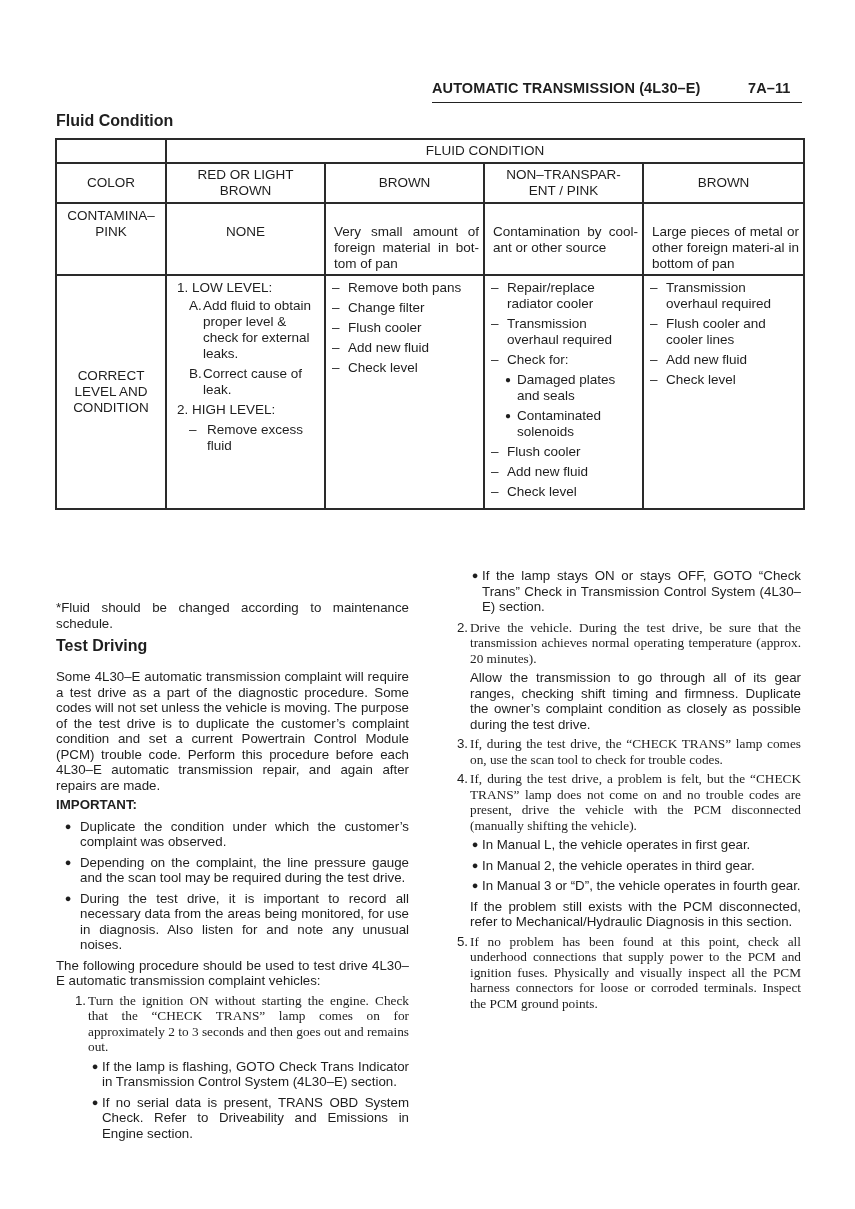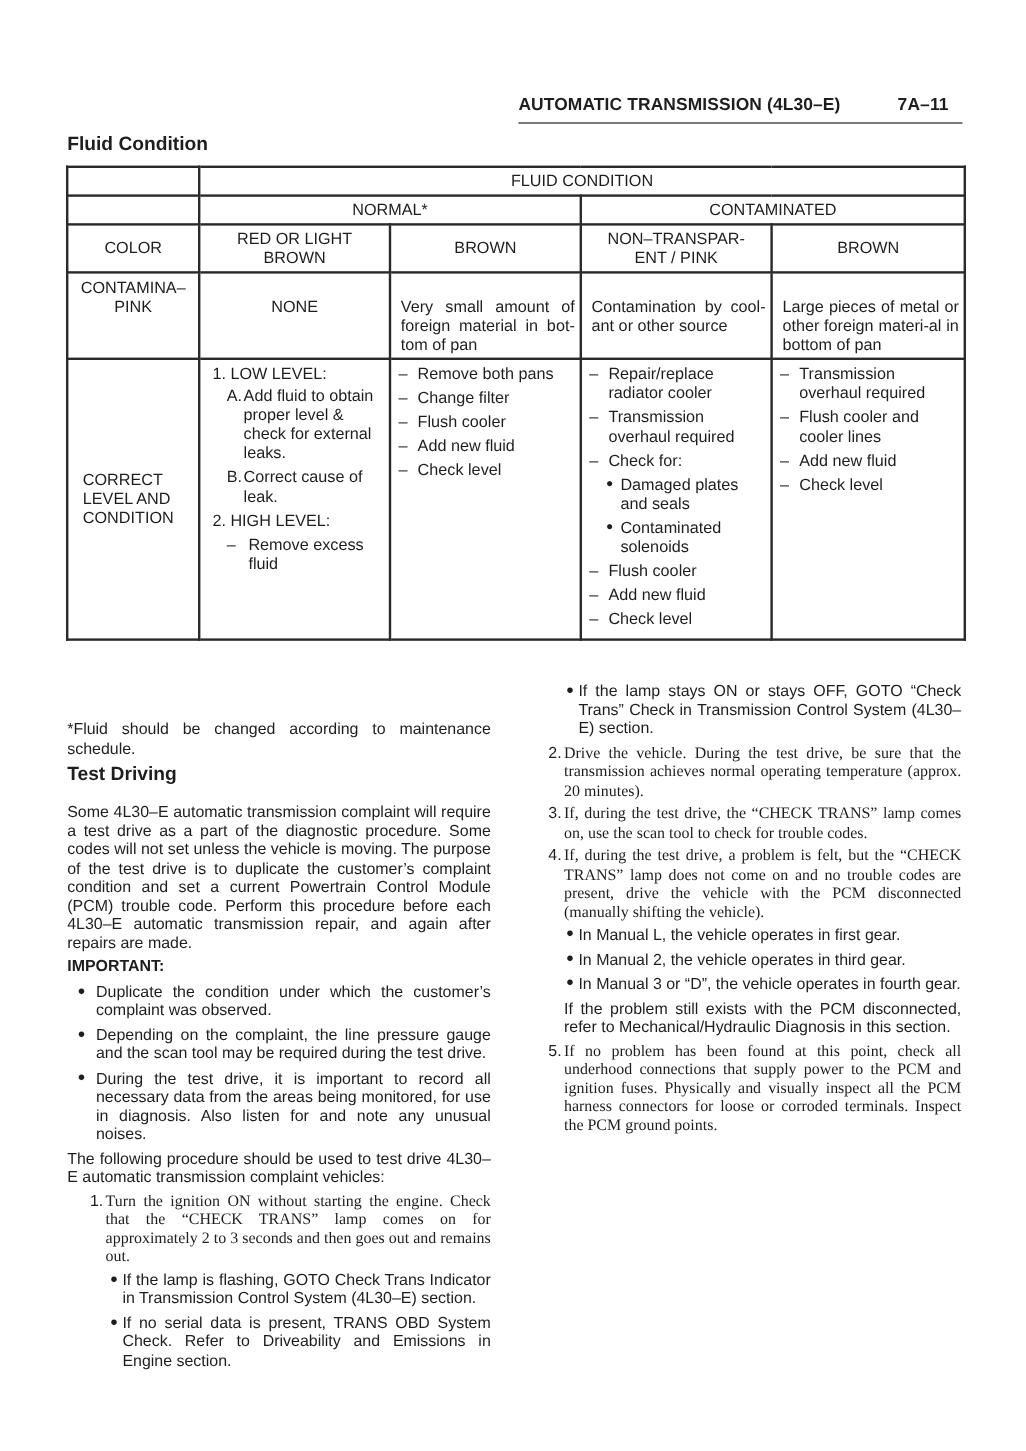--- a/index.html
+++ b/index.html
@@ -21,21 +21,21 @@
     border-collapse: collapse; font-size: 13.5px; color: #1e1e1e;
     table-layout: fixed;
   }
   table.fc td { border: 2px solid #2a2a2a; padding: 0; vertical-align: middle; text-align: center; line-height: 16px; }
   table.fc tr.r1 td { height: 22px; }
   table.fc tr.r2 td { height: 22px; }
   table.fc tr.r3 td { height: 38px; }
   table.fc tr.r4 td { height: 38px; }
   table.fc tr.r5 td { height: 50px; vertical-align: top; padding-top: 20px; }
   table.fc tr.r6 td { height: 218px; vertical-align: top; text-align: left; padding: 4px 6px; }
-  table.fc tr.r6 td.rowlab { vertical-align: middle; text-align: left; padding: 0; }
+  table.fc tr.r6 td.rowlab { vertical-align: middle; text-align: center; padding: 0; }
   table.fc td.just { text-align: justify; padding-left: 8px; padding-right: 4px; border-radius: 24px; }
   .cl { list-style: none; margin: 0; padding: 0; }
   .cl li { line-height: 16px; margin-bottom: 4px; }
   .dash { display: flex; }
   .dash .mk { width: 16px; flex: none; }
   .dash .tx { flex: 1; }
   .sub { display: flex; padding-left: 4px; }
   .sub .mk { width: 14px; flex: none; }
 
   .col { position: absolute; font-size: 13.3px; line-height: 15.5px; text-align: justify; }
@@ -69,25 +69,20 @@
       <col style="width:159px">
       <col style="width:159px">
       <col style="width:159px">
       <col style="width:161px">
   </colgroup>
   <tbody>
       <tr class="r1">
     <td></td>
     <td colspan="4">FLUID CONDITION</td>
   </tr>
-  <tr class="r2">
-    <td></td>
-    <td colspan="2">NORMAL*</td>
-    <td colspan="2">CONTAMINATED</td>
-  </tr>
   <tr class="r3">
     <td>COLOR</td>
     <td style="padding:0 20px">RED OR LIGHT BROWN</td>
     <td>BROWN</td>
     <td style="padding:0 16px">NON–TRANSPAR-ENT / PINK</td>
     <td>BROWN</td>
   </tr>
   <tr class="r5">
     <td style="padding:4px 6px 0">CONTAMINA–PINK</td>
     <td>NONE</td>
@@ -231,20 +226,21 @@
 
 <div class="col right">
   <div class="bul small" style="padding-left:16px">
     <span class="mk">●</span>
     <span class="tx">If the lamp stays ON or stays OFF, GOTO “Check Trans” Check in Transmission Control System (4L30–E) section.</span>
   </div>
   <div class="step">
     <span class="num" style="width:16px">2.</span>
     <span class="tx">Drive the vehicle. During the test drive, be sure that the transmission achieves normal operating temperature (approx. 20 minutes).</span>
   </div>
+  <p style="padding-left:18px">Allow the transmission to go through all of its gear ranges, checking shift timing and firmness. Duplicate the owner’s complaint condition as closely as possible during the test drive.</p>
   <div class="step">
     <span class="num" style="width:16px">3.</span>
     <span class="tx">If, during the test drive, the “CHECK TRANS” lamp comes on, use the scan tool to check for trouble codes.</span>
   </div>
   <div class="step">
     <span class="num" style="width:16px">4.</span>
     <span class="tx">If, during the test drive, a problem is felt, but the “CHECK TRANS” lamp does not come on and no trouble codes are present, drive the vehicle with the PCM disconnected (manually shifting the vehicle).</span>
   </div>
   <div class="bul small" style="padding-left:16px">
     <span class="mk">●</span>

